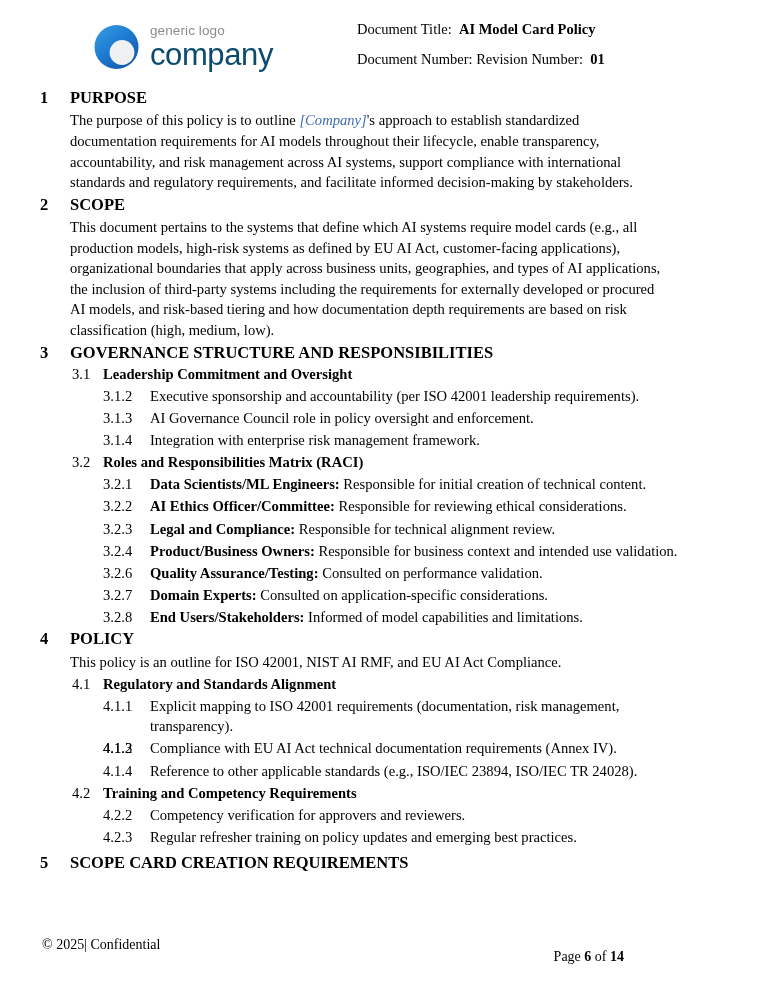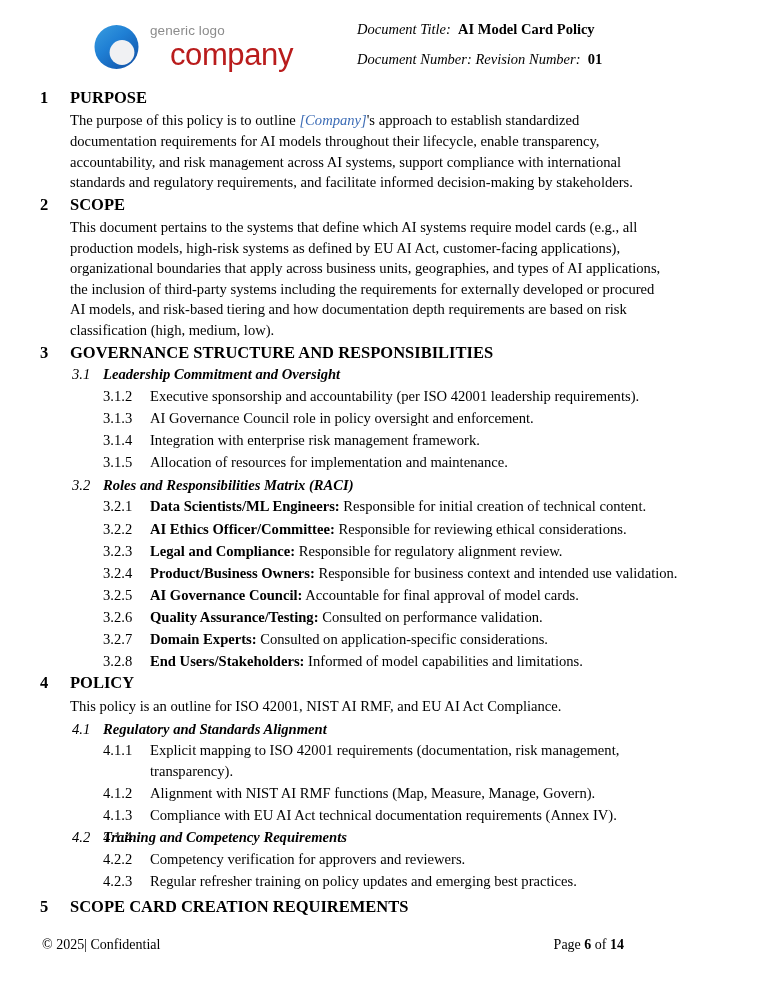--- a/index.html
+++ b/index.html
@@ -58,42 +58,41 @@
   }
   .logo-tagline {
     font-size: 13.5px;
     color: #8c8c8c;
     letter-spacing: 0.1px;
     display: block;
     margin-bottom: 1px;
   }
   .logo-name {
     font-size: 31px;
-    color: #b91c1c;
+    color: #0c4a6e;
     font-weight: 400;
     letter-spacing: -0.4px;
     display: block;
-    margin-left: 20px;
   }
 
   .header-fields {
     position: absolute;
     left: 357px;
     top: 22px;
     width: 350px;
     font-size: 14.5px;
     line-height: 1.0;
   }
   .hdr-row {
     display: block;
     margin-bottom: 15px;
     white-space: nowrap;
   }
   .hdr-row:last-child { margin-bottom: 0; }
-  .hdr-label { font-weight: 400; font-style: italic; }
+  .hdr-label { font-weight: 400; }
   .hdr-value { font-weight: bold; }
   .hdr-right {
     display: inline-block;
   }
 
   
   .content {
     position: absolute;
     left: 0;
     top: 88px;
@@ -131,21 +130,20 @@
   
   .h2row {
     display: block;
     position: relative;
     padding-left: 103px;
     padding-right: 94px;
     margin: 3px 9px 2px 0;
     font-size: 14.6px;
     font-weight: bold;
     line-height: 1.3;
-    font-style: italic;
   }
   .h2row .num {
     position: absolute;
     left: 72px;
     top: 0;
     font-weight: normal;
     font-size: 14.6px;
   }
 
   
@@ -184,21 +182,21 @@
   }
   .footer-left {
     position: absolute;
     left: 42px;
     top: 0;
     white-space: nowrap;
   }
   .footer-right {
     position: absolute;
     right: 64px;
-    top: 0;
+    top: 12px;
     white-space: nowrap;
   }
   .footer-right b { font-weight: bold; }
 
   .spacer-sm { height: 4px; }
 </style>
 </head>
 <body>
 
 <div class="page">
@@ -269,48 +267,40 @@
       <span>Executive sponsorship and accountability (per ISO 42001 leadership requirements).</span>
     </div>
     <div class="l3row">
       <span class="num">3.1.3</span>
       <span>AI Governance Council role in policy oversight and enforcement.</span>
     </div>
     <div class="l3row">
       <span class="num">3.1.4</span>
       <span>Integration with enterprise risk management framework.</span>
     </div>
-    <div class="l3row">
-      <span class="num">3.1.5</span>
-      <span>Allocation of resources for implementation and maintenance.</span>
-    </div>
 
     <div class="h2row">
       <span class="num">3.2</span>
       <span>Roles and Responsibilities Matrix (RACI)</span>
     </div>
     <div class="l3row">
       <span class="num">3.2.1</span>
       <span class="lead">Data Scientists/ML Engineers:</span><span> Responsible for initial creation of technical content.</span>
     </div>
     <div class="l3row">
       <span class="num">3.2.2</span>
       <span class="lead">AI Ethics Officer/Committee:</span><span> Responsible for reviewing ethical considerations.</span>
     </div>
     <div class="l3row">
       <span class="num">3.2.3</span>
-      <span class="lead">Legal and Compliance:</span><span> Responsible for regulatory alignment review.</span>
+      <span class="lead">Legal and Compliance:</span><span> Responsible for technical alignment review.</span>
     </div>
     <div class="l3row">
       <span class="num">3.2.4</span>
       <span class="lead">Product/Business Owners:</span><span> Responsible for business context and intended use validation.</span>
-    </div>
-    <div class="l3row">
-      <span class="num">3.2.5</span>
-      <span class="lead">AI Governance Council:</span><span> Accountable for final approval of model cards.</span>
     </div>
     <div class="l3row">
       <span class="num">3.2.6</span>
       <span class="lead">Quality Assurance/Testing:</span><span> Consulted on performance validation.</span>
     </div>
     <div class="l3row">
       <span class="num">3.2.7</span>
       <span class="lead">Domain Experts:</span><span> Consulted on application-specific considerations.</span>
     </div>
     <div class="l3row">
@@ -327,28 +317,28 @@
     <div class="h2row">
       <span class="num">4.1</span>
       <span>Regulatory and Standards Alignment</span>
     </div>
     <div class="l3row">
       <span class="num">4.1.1</span>
       <span>Explicit mapping to ISO 42001 requirements (documentation, risk management, transparency).</span>
     </div>
     <div class="l3row">
       <span class="num">4.1.2</span>
-      <span>Alignment with NIST AI RMF functions (Map, Measure, Manage, Govern).</span>
     </div>
     <div class="l3row">
       <span class="num">4.1.3</span>
       <span>Compliance with EU AI Act technical documentation requirements (Annex IV).</span>
     </div>
     <div class="l3row">
       <span class="num">4.1.4</span>
+      <span>Reference to other applicable standards (e.g., ISO/IEC 23894, ISO/IEC TR 24028).</span>
     </div>
 
     <div class="h2row">
       <span class="num">4.2</span>
       <span>Training and Competency Requirements</span>
     </div>
     <div class="l3row">
       <span class="num">4.2.2</span>
       <span>Competency verification for approvers and reviewers.</span>
     </div>

